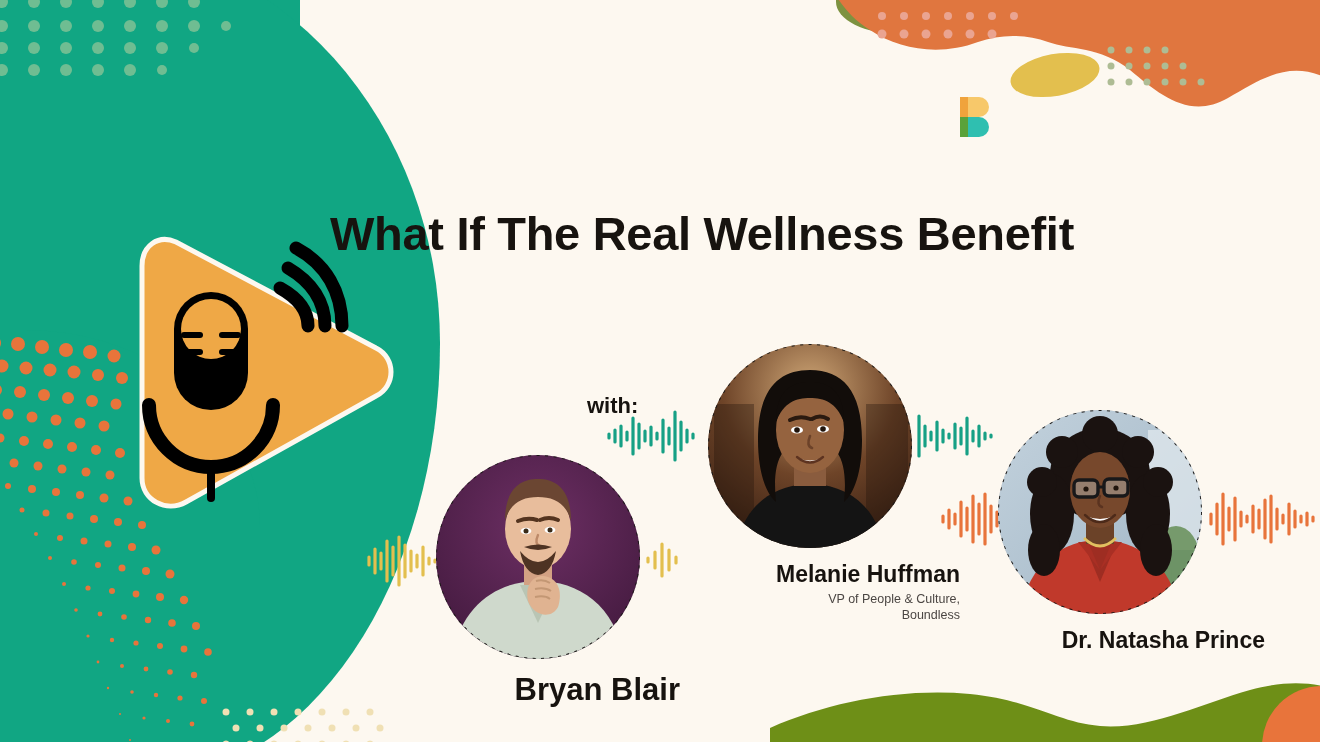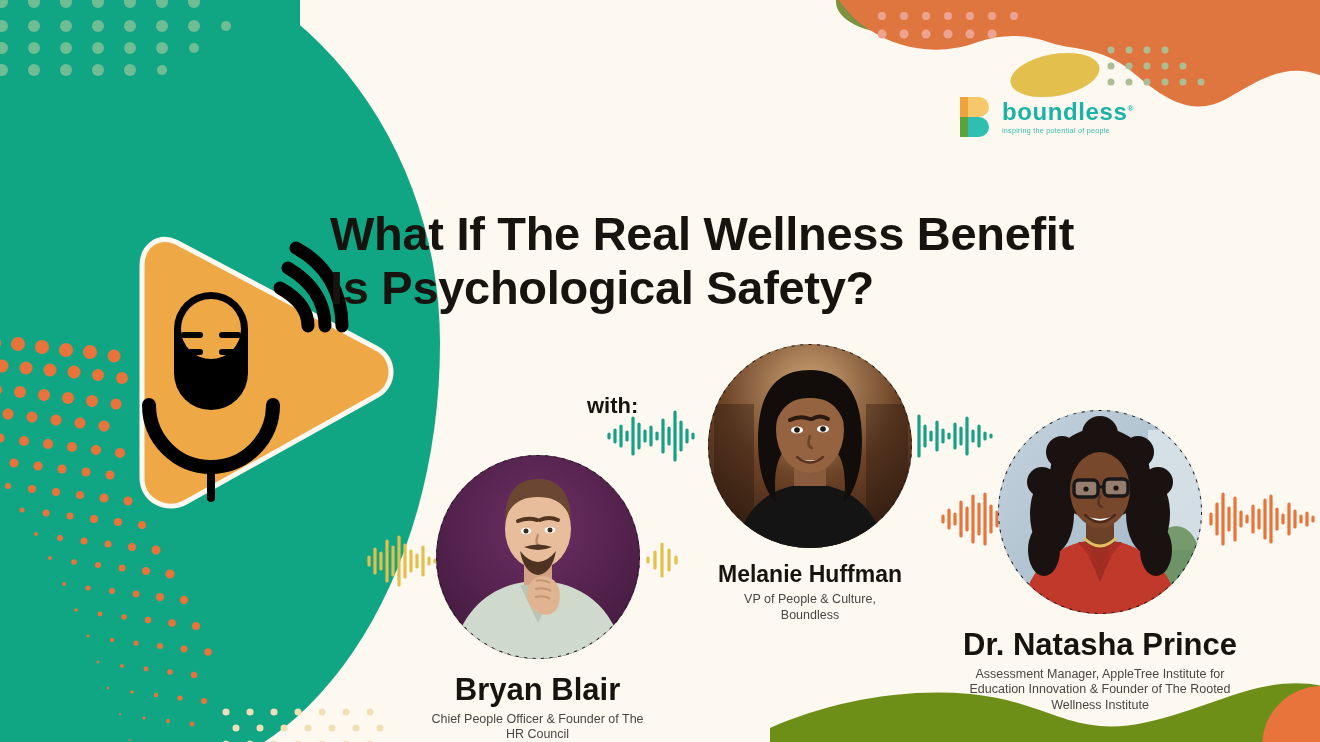--- a/index.html
+++ b/index.html
@@ -125,21 +125,21 @@
   .with-label {
     position: absolute;
     left: 587px; top: 350px;
     font-size: 22px;
     font-weight: 700;
     color: #17130f;
     margin-top: 43px;
   }
 
   
-  .speaker { position: absolute; text-align: center; }
+  .speaker { position: absolute; text-align: right; }
   .portrait {
     position: relative;
     border-radius: 50%;
     overflow: hidden;
     background: #cfc8c2;
   }
   .portrait .photo { position: absolute; inset: 0; }
   .dash-ring { position: absolute; inset: -7px; }
 
   .sp-name {
@@ -160,21 +160,21 @@
 
   
   .sp-left { left: 395px; top: 455px; width: 285px; }
   .sp-left .portrait { width: 204px; height: 204px; margin: 0 auto; }
   .sp-left .sp-name { font-size: 31px; margin-top: 14px; }
   .sp-left .sp-role { font-size: 12.5px; margin-top: 5px; }
 
   
   .sp-right { left: 935px; top: 410px; width: 330px; }
   .sp-right .portrait { width: 204px; height: 204px; margin: 0 auto; }
-  .sp-right .sp-name { font-size: 31px; margin-top: 14px; }
+  .sp-right .sp-name { font-size: 23px; margin-top: 14px; }
   .sp-right .sp-role { font-size: 12.5px; margin-top: 5px; }
 
   
   .wave { position: absolute; }
   .wave-teal-l { left: 606px; top: 410px; width: 96px; height: 52px; }
   .wave-teal-r { left: 916px; top: 412px; width: 80px; height: 48px; }
   .wave-gold-l { left: 366px; top: 535px; width: 74px; height: 52px; }
   .wave-gold-r { left: 644px; top: 540px; width: 40px; height: 40px; }
   .wave-or-l { left: 940px; top: 492px; width: 62px; height: 54px; }
   .wave-or-r { left: 1208px; top: 492px; width: 112px; height: 54px; }
@@ -430,31 +430,24 @@
     <line x1="91" y1="238" x2="91" y2="268" stroke="#000" stroke-width="8" stroke-linecap="round"></line>
   </svg>
 
   <div class="logo-wrap">
     <svg class="logo-mark" viewBox="0 0 34 42">
       <rect x="2" y="1" width="8" height="20" fill="#f0a33c"></rect>
       <path d="M10 1 H21 a10 10 0 0 1 0 20 H10 Z" fill="#f7c86a"></path>
       <rect x="2" y="21" width="8" height="20" fill="#5aa23a"></rect>
       <path d="M10 21 H21 a10 10 0 0 1 0 20 H10 Z" fill="#2fbfb0"></path>
     </svg>
-    <div class="logo-text-block">
-      <div class="logo-word">
-        <span>boundless</span><span class="logo-tm">®</span>
-      </div>
-      <div class="logo-tag">inspiring the potential of people</div>
-    </div>
   </div>
 
   <h1 class="title">
     <span class="l1">What If The Real Wellness Benefit</span>
-    <span class="l2">Is Psychological Safety?</span>
   </h1>
 
   <div class="with-label">with:</div>
 
   <svg class="wave wave-teal-l" viewBox="0 0 96 52">
     <g stroke="#16a085" stroke-width="3.2" stroke-linecap="round">
       <line x1="3" y1="24" x2="3" y2="28"></line>
         <line x1="9" y1="20" x2="9" y2="32"></line>
       <line x1="15" y1="16" x2="15" y2="36"></line>
         <line x1="21" y1="22" x2="21" y2="30"></line>
@@ -639,24 +632,20 @@
           <path d="M100 126 q8 -2 14 2"></path>
             <path d="M99 134 q10 -2 16 2"></path>
             <path d="M99 142 q10 -2 15 2"></path>
         </g>
       </svg>
       <svg class="dash-ring" viewBox="0 0 218 218">
         <circle cx="109" cy="109" r="105" fill="none" stroke="#1c1a18" stroke-width="8" stroke-dasharray="3.2 5.6"></circle>
       </svg>
     </div>
     <div class="sp-name">Bryan Blair</div>
-    <div class="sp-role">
-      <span>Chief People Officer &amp; Founder of The</span><br>
-      <span>HR Council</span>
-    </div>
   </div>
 
   <div class="speaker sp-right">
     <div class="portrait">
       <svg class="photo" viewBox="0 0 204 204" preserveAspectRatio="xMidYMid slice">
         <defs>
           <linearGradient id="bgR" x1="0" y1="0" x2="1" y2="1">
             <stop offset="0%" stop-color="#c3d2dd"></stop>
               <stop offset="100%" stop-color="#9fb4c4"></stop>
           </linearGradient>
@@ -705,20 +694,15 @@
         <path d="M102 86 q-4 9 2 11" stroke="#5a3320" stroke-width="2.4" fill="none" stroke-linecap="round"></path>
 
         <path d="M88 106 q14 12 28 0 q-14 6 -28 0 Z" fill="#fff"></path>
         <path d="M87 105 q15 14 30 0" stroke="#4d2a19" stroke-width="2.4" fill="none" stroke-linecap="round"></path>
       </svg>
       <svg class="dash-ring" viewBox="0 0 218 218">
         <circle cx="109" cy="109" r="105" fill="none" stroke="#1c1a18" stroke-width="8" stroke-dasharray="3.2 5.6"></circle>
       </svg>
     </div>
     <div class="sp-name">Dr. Natasha Prince</div>
-    <div class="sp-role">
-      <span>Assessment Manager, AppleTree Institute for</span><br>
-      <span>Education Innovation &amp; Founder of The Rooted</span><br>
-      <span>Wellness Institute</span>
-    </div>
   </div>
 
 </div>
 
 </body></html>

